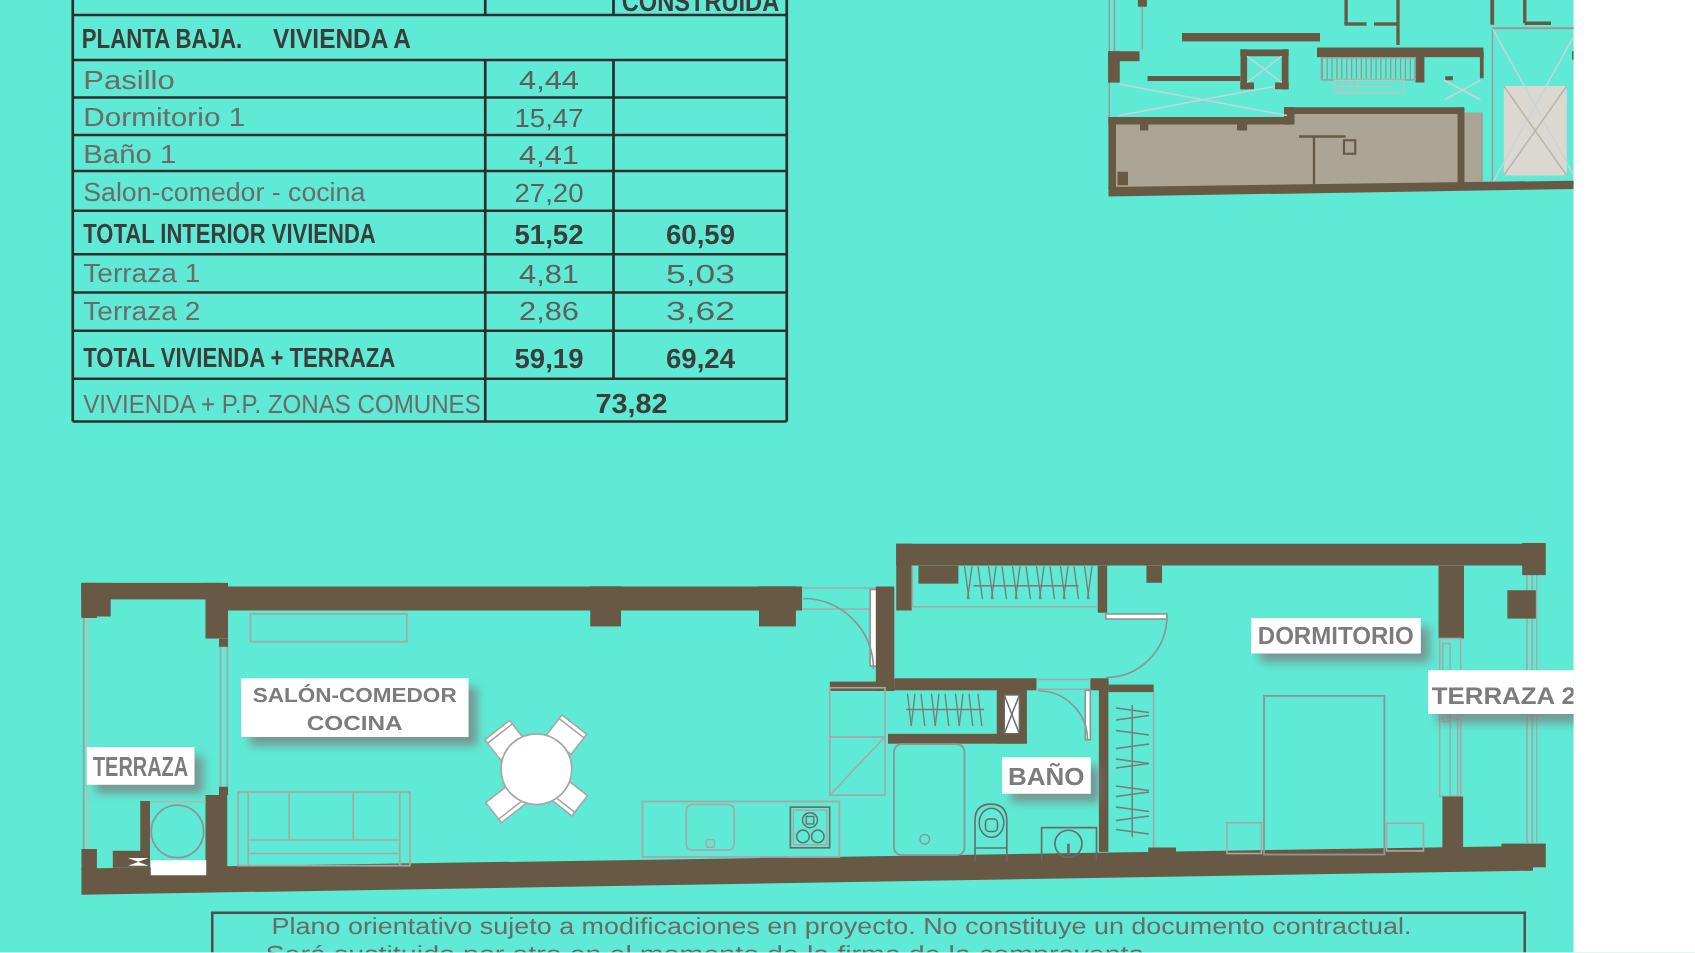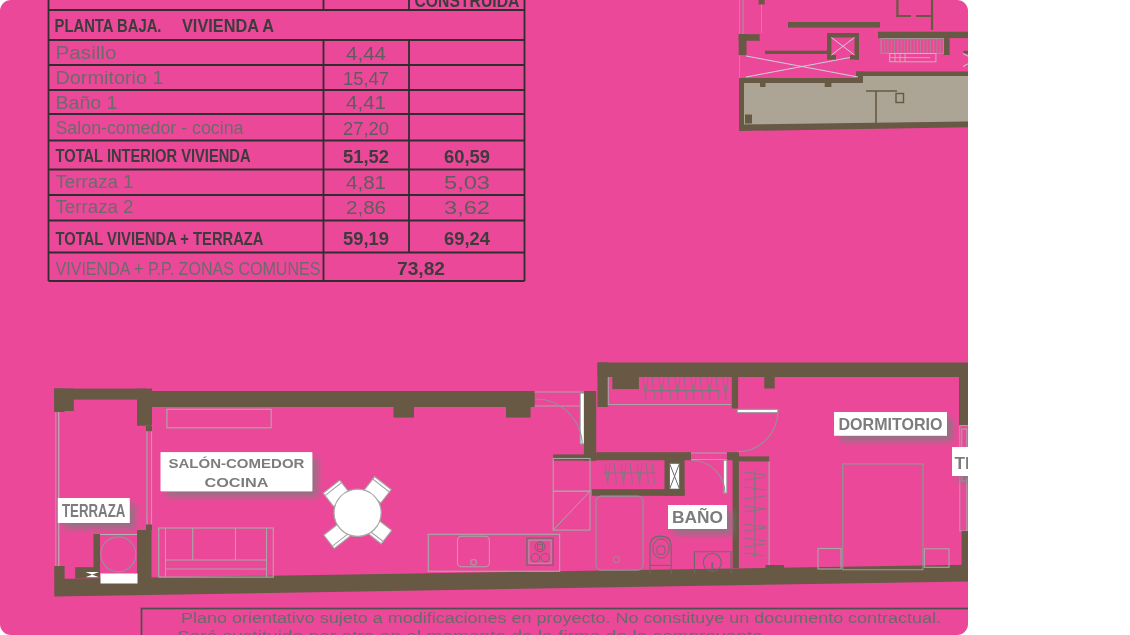--- a/index.html
+++ b/index.html
@@ -1,16 +1,16 @@
 <!DOCTYPE html>
 <html><head>
 <meta charset="utf-8">
 <style>
 html,body{margin:0;padding:0;background:#ffffff;}
-#page{position:relative;width:968px;height:635px;background:#ec4899;overflow:hidden;font-family:"Liberation Sans",sans-serif;border-radius:11px;}
+#page{position:relative;width:1049px;height:635px;background:#5eead4;overflow:hidden;font-family:"Liberation Sans",sans-serif;}
 svg{position:absolute;left:0;top:0;}
 </style>
 </head>
 <body>
 <div id="page">
 <svg width="1130" height="635" viewBox="0 0 1130 635" font-family="Liberation Sans">
 <defs>
 <filter id="lsh" x="-30%" y="-30%" width="180%" height="200%">
 <feDropShadow dx="6" dy="6" stdDeviation="3.2" flood-color="#7d7d7d" flood-opacity="0.75"></feDropShadow>
 </filter>

